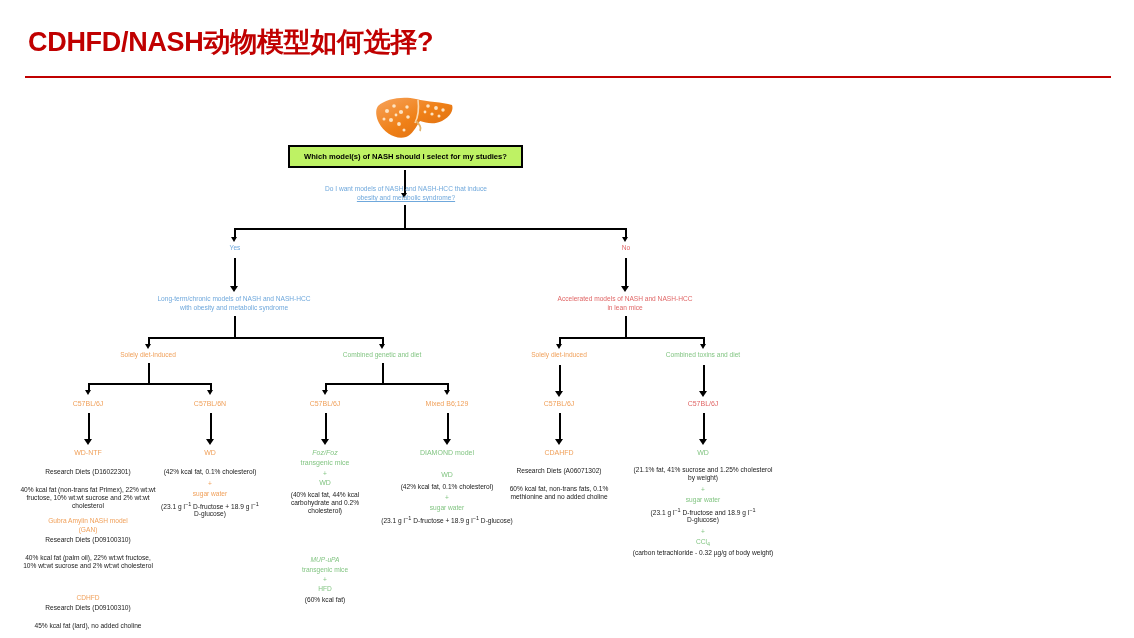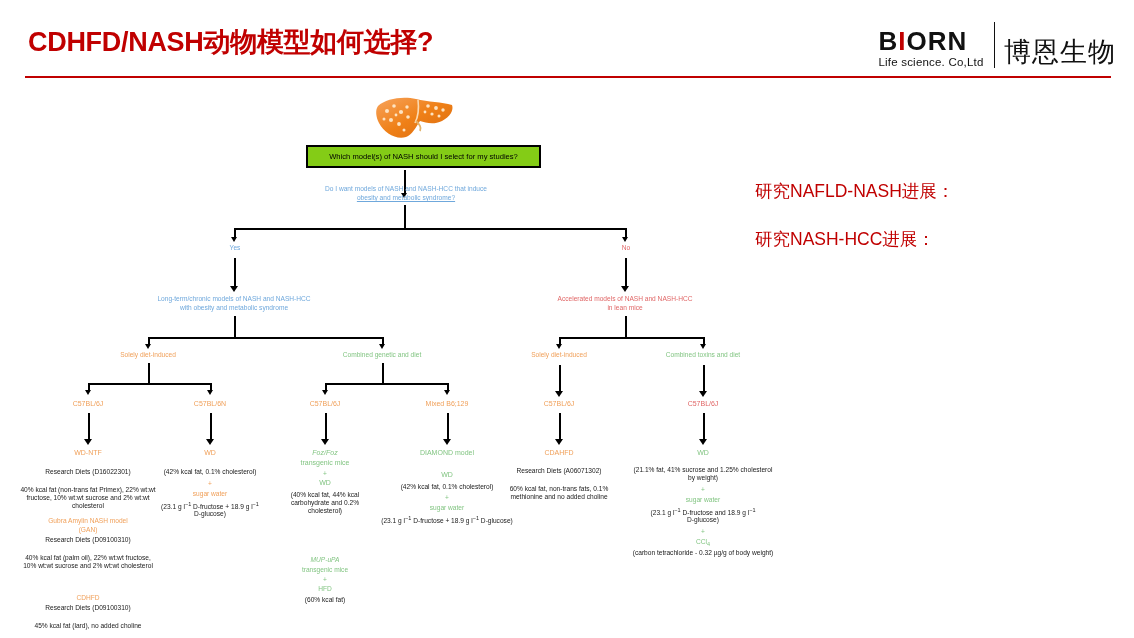--- a/index.html
+++ b/index.html
@@ -30,23 +30,23 @@
   #header-rule {
     position:absolute; left:25px; top:76px; width:1086px; height:2px; background:#c00000;
   }
 
   
   #flow { position:absolute; left:0; top:88px; width:760px; height:550px; }
   .node { position:absolute; text-align:center; line-height:1.25; }
   .nowrap { white-space:nowrap; }
 
   .q-box {
-    border:2px solid #000; background:#84cc16;
+    border:2px solid #000; background:#bef264;
     font-size:7.6px; color:#000; padding:5px 10px;
-    left:306px; top:57px; width:235px;
+    left:288px; top:57px; width:235px;font-weight:bold;
   }
   .blue   { color:#6fa8dc; }
   .red    { color:#e06666; }
   .orange { color:#f0a05a; }
   .green  { color:#83c583; }
   .dark   { color:#1a1a1a; }
   .u { text-decoration:underline; }
   .ital { font-style:italic; }
   .lbl-65 { font-size:6.6px; }
   .lbl-7  { font-size:7px; }
@@ -69,28 +69,20 @@
   .cm-body { color:#111; font-size:17.5px; line-height:1.42; }
   .cm-gap { height:22px; }
   .red-dot { color:#c00000; }
 </style>
 </head>
 <body>
 
 <div id="header">
   <div id="page-title">CDHFD/NASH动物模型如何选择?</div>
 
-  <div id="logo-wrap">
-    <div id="logo-left">
-      <div id="logo-biorn"><span>B</span><span class="red-i">I</span><span>ORN</span></div>
-      <div id="logo-tag">Life science. Co,Ltd</div>
-    </div>
-    <div id="logo-divider"></div>
-    <div id="logo-cn">博恩生物</div>
-  </div>
 
   <div id="header-rule"></div>
 </div>
 
 <div id="flow">
 
   <svg id="liver" viewBox="0 0 86 48">
     <defs>
       <linearGradient id="lg" x1="0" y1="0" x2="1" y2="1">
         <stop offset="0" stop-color="#f7a35c"></stop>
@@ -256,16 +248,14 @@
   <div class="node green lbl-65" style="left:653px; top:408px; width:100px;">sugar water</div>
   <div class="node dark lbl-65 nowrap" style="left:633px; top:419px; width:140px;"><span>(23.1 g l</span><sup>−1</sup><span> D-fructose and 18.9 g l</span><sup>−1</sup></div>
   <div class="node dark lbl-65" style="left:653px; top:428px; width:100px;"> D-glucose)</div>
   <div class="node green lbl-65" style="left:653px; top:440px; width:100px;">+</div>
   <div class="node green lbl-65" style="left:653px; top:450px; width:100px;"><span>CCl</span><sub>4</sub></div>
   <div class="node dark lbl-65" style="left:625px; top:461px; width:156px;">(carbon tetrachloride - 0.32 µg/g of body weight)</div>
 
 </div>
 
 <div id="commentary">
-  <div class="cm-head">研究NAFLD-NASH进展：</div>
   <div class="cm-gap"></div>
-  <div class="cm-head">研究NASH-HCC进展：</div>
 </div>
 
 </body></html>

